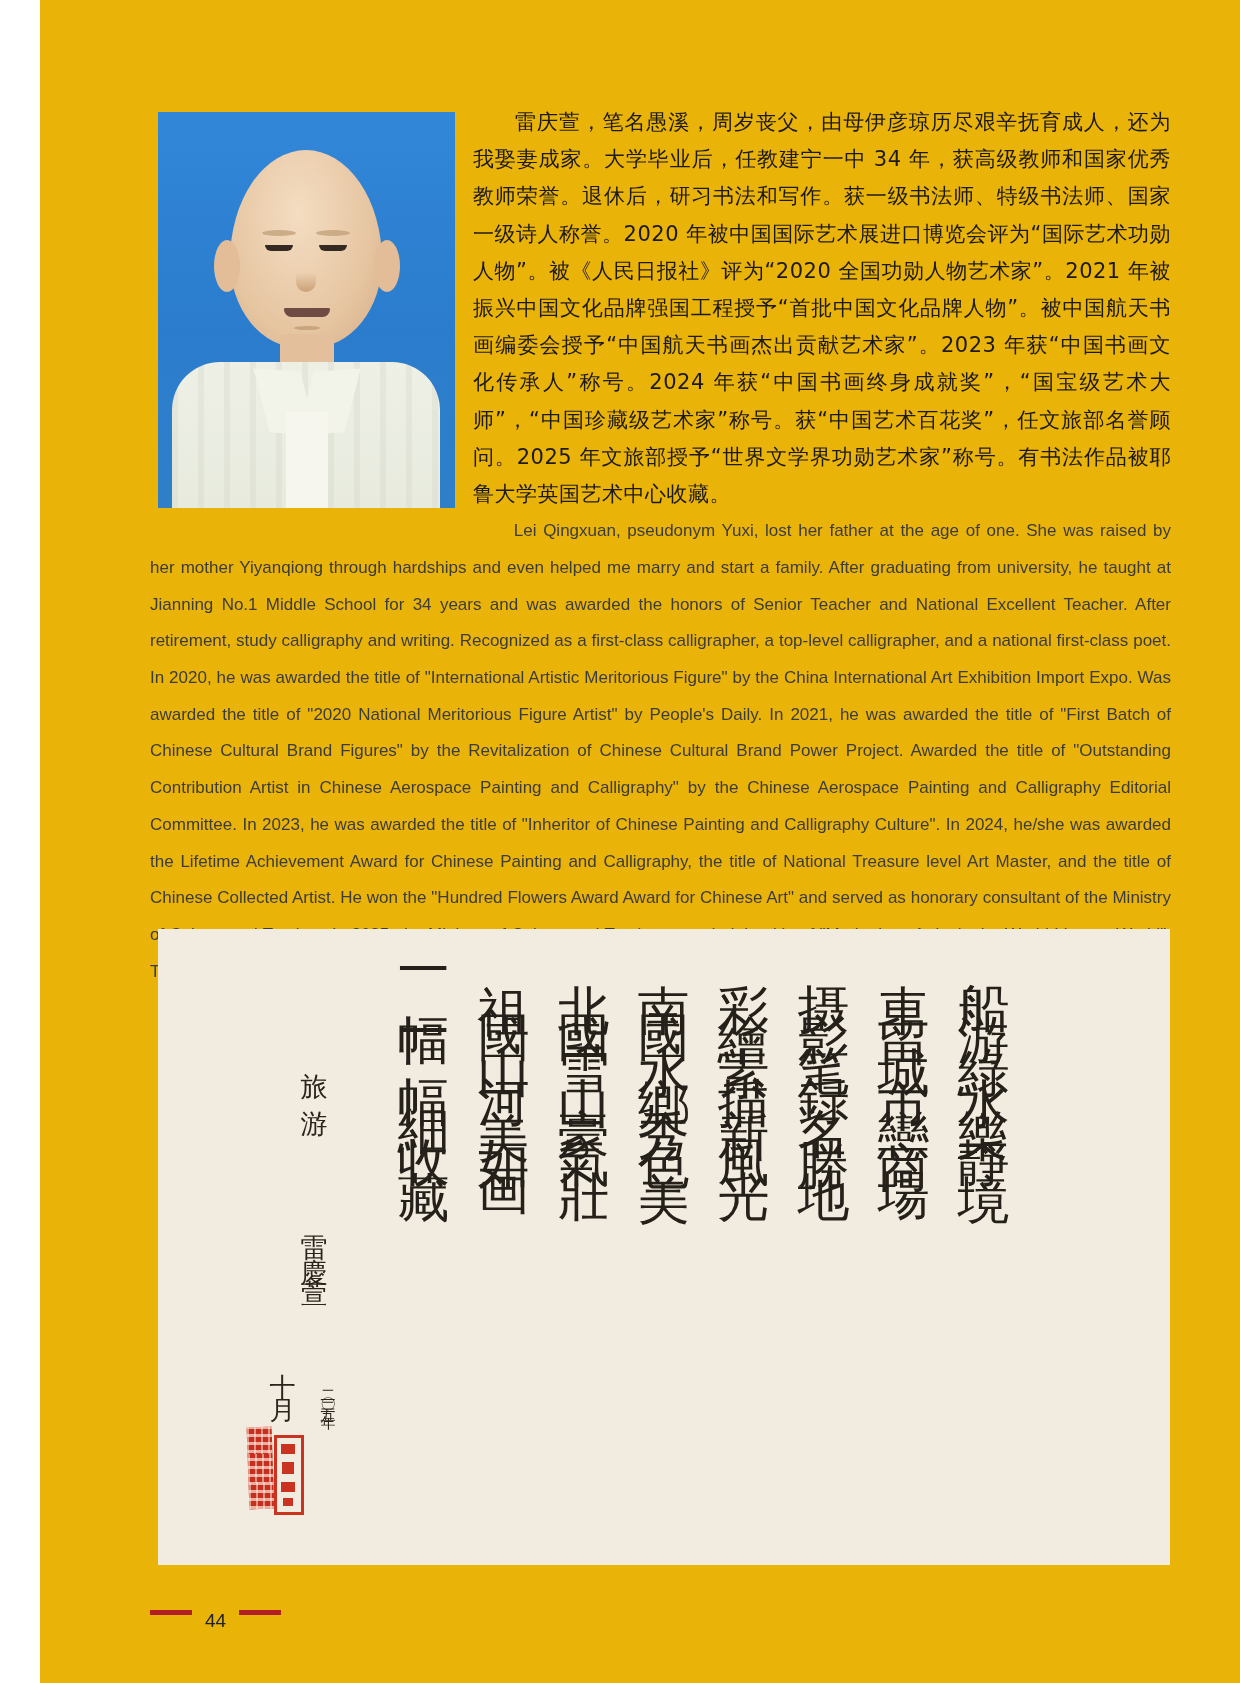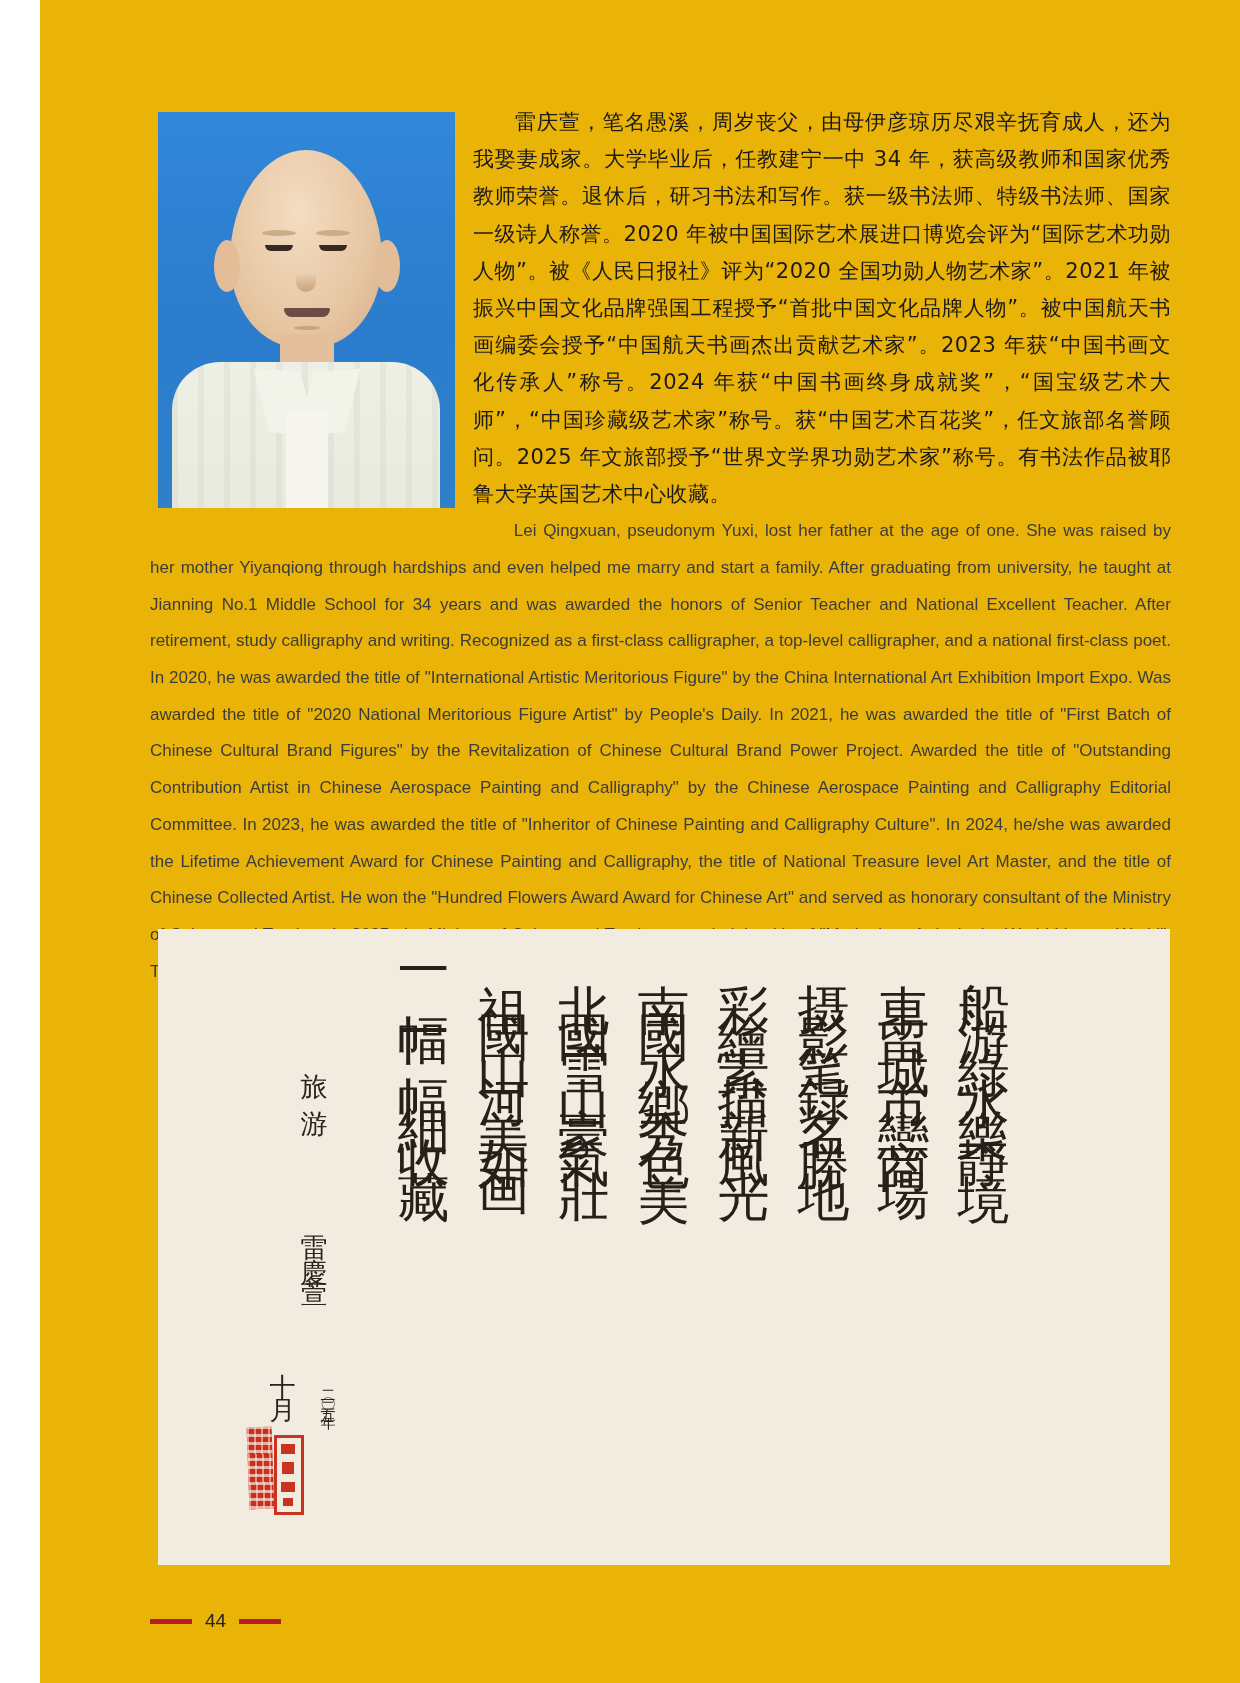--- a/index.html
+++ b/index.html
@@ -112,21 +112,21 @@
     position:absolute; display:block; background:#c9331f;
   }
   .seal-square i:nth-child(1){ left:4px; top:6px; width:14px; height:10px; }
   .seal-square i:nth-child(2){ left:5px; top:24px; width:12px; height:12px; }
   .seal-square i:nth-child(3){ left:4px; top:44px; width:14px; height:10px; }
   .seal-square i:nth-child(4){ left:6px; top:60px; width:10px; height:8px; }
 
   
   .footer {
     position:absolute; left:110px; top:1610px;
-    display:flex; align-items:center; gap:13px;
+    display:flex; align-items:flex-start; gap:13px;
   }
   .dash { width:42px; height:5px; background:#b22026; }
   .page-num { font-size:19px; color:#222222; font-family:"Liberation Sans", sans-serif; }
 </style>
 </head>
 <body>
 
 <div class="page">
 
   <div class="bio">

